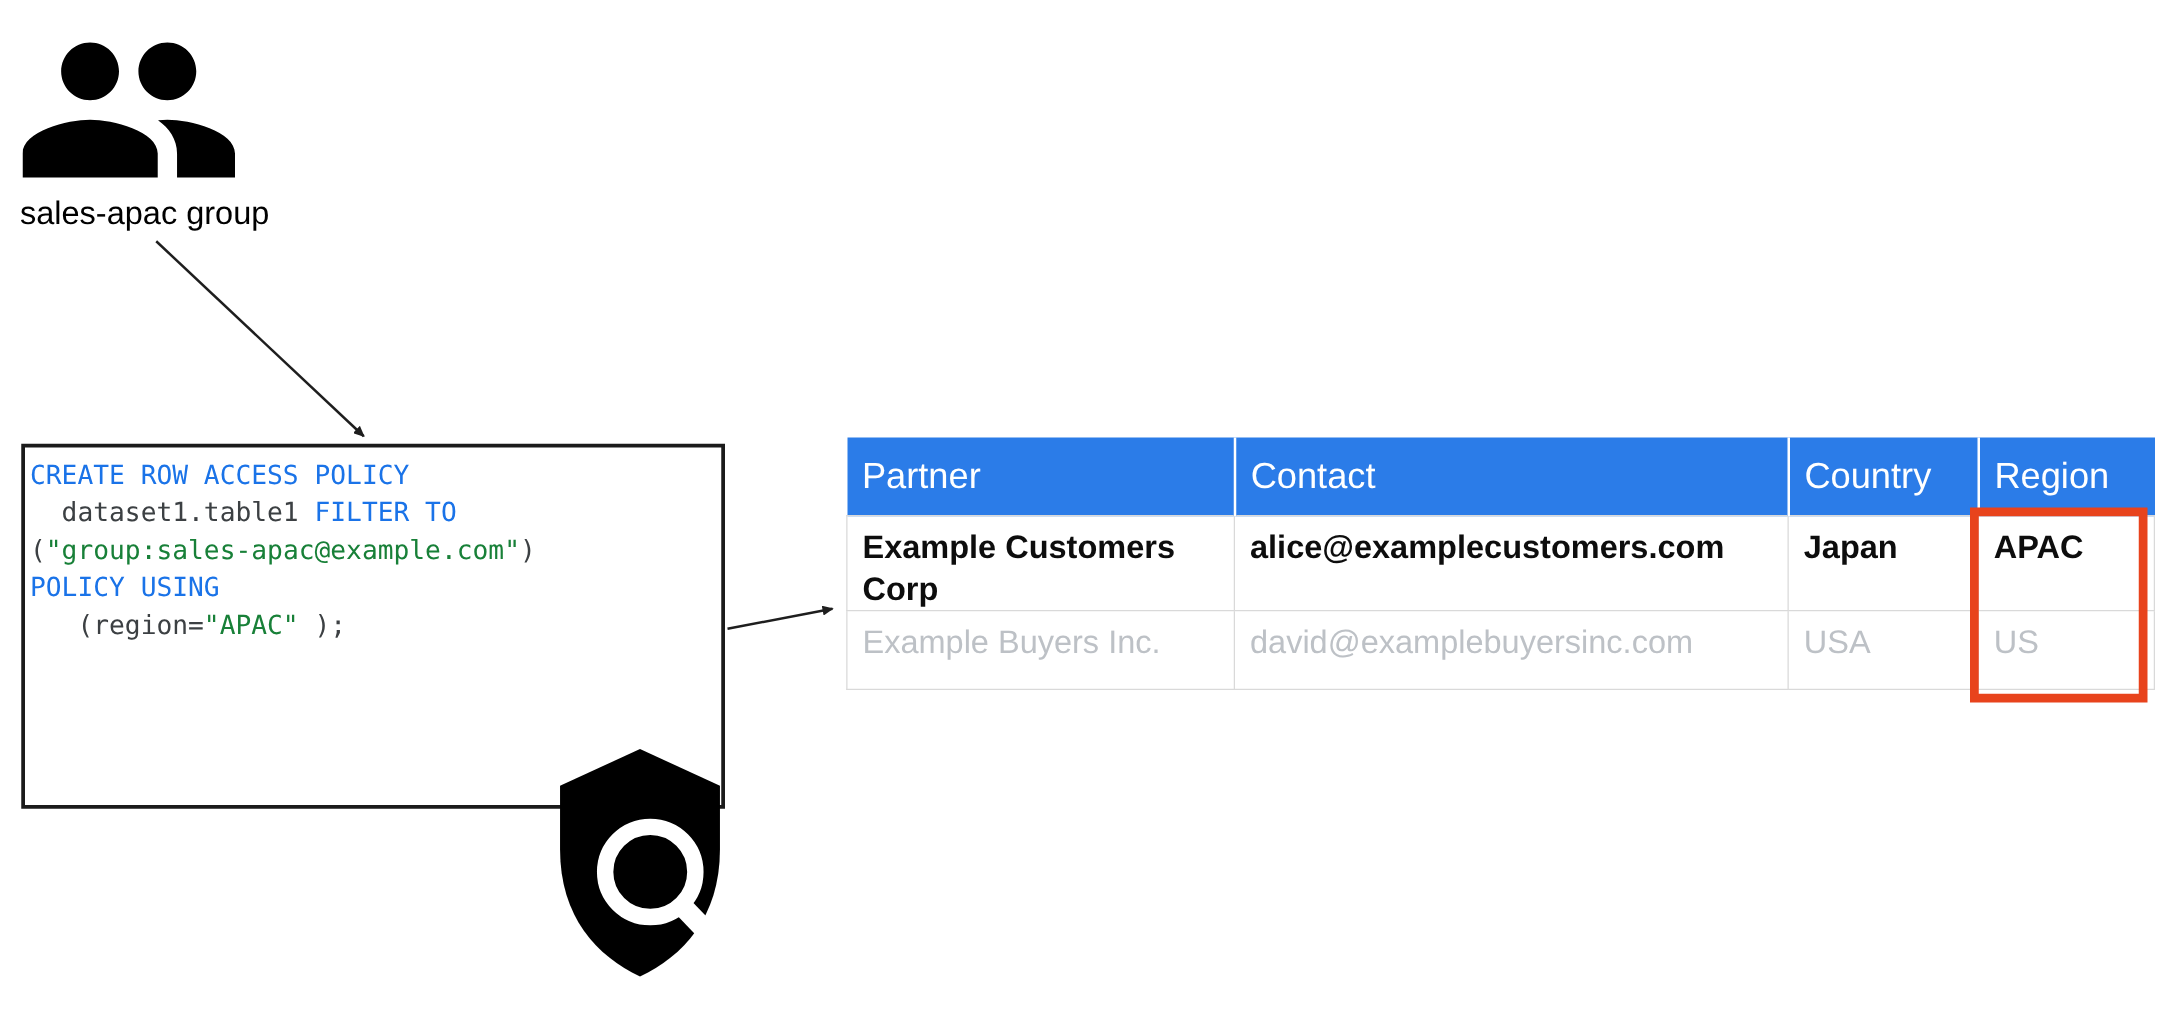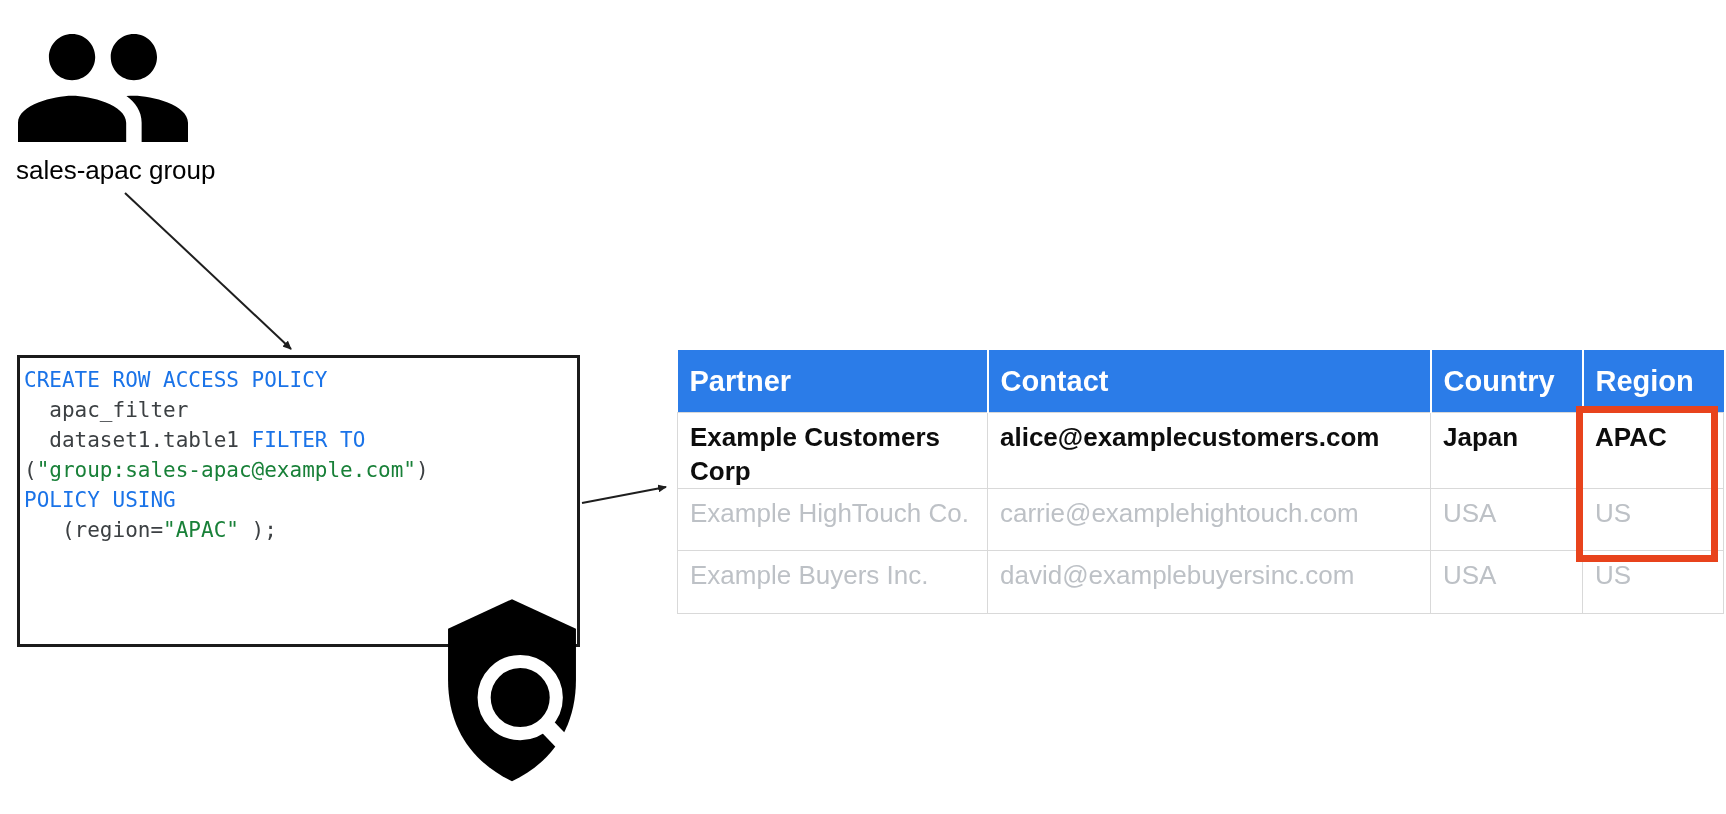--- a/index.html
+++ b/index.html
@@ -85,21 +85,21 @@
     top: 350px;
     width: 1046px;
     border-collapse: collapse;
     table-layout: fixed;
     font-family: "Liberation Sans", sans-serif;
   }
   .partners-table th {
     background: var(--header_blue, #2b7ce8);
     color: #ffffff;
     font-size: 29px;
-    font-weight: bold;
+    font-weight: normal;
     text-align: left;
     padding: 0 0 0 12px;
     height: 62px;
     vertical-align: middle;
     border-left: 2px solid #ffffff;
   }
   .partners-table th:first-child { border-left: none; }
   .partners-table td {
     border: 1px solid var(--table_border, #d9d9d9);
     vertical-align: top;
@@ -147,21 +147,20 @@
       <marker id="ah" markerWidth="10" markerHeight="8" refX="8" refY="4" orient="auto" markerUnits="userSpaceOnUse">
         <path d="M0,0 L9,4 L0,8 Z" fill="#1e1e1e"></path>
       </marker>
     </defs>
     <line x1="125" y1="193" x2="291" y2="349" marker-end="url(#ah)"></line>
     <line x1="582" y1="503" x2="666" y2="487" marker-end="url(#ah)"></line>
   </svg>
 
   <div class="code-box">
     <div class="code-line"><span class="kw">CREATE ROW ACCESS POLICY</span></div>
-    <div class="code-line"><span class="id">  apac_filter</span></div>
     <div class="code-line"><span class="id">  dataset1.table1 </span><span class="kw">FILTER TO</span></div>
     <div class="code-line"><span class="id">(</span><span class="str">"group:sales-apac@example.com"</span><span class="id">)</span></div>
     <div class="code-line"><span class="kw">POLICY USING</span></div>
     <div class="code-line"><span class="id">   (region=</span><span class="str">"APAC"</span><span class="id"> );</span></div>
   </div>
 
   <svg class="shield-icon" viewBox="0 0 100 118" preserveAspectRatio="xMidYMid meet" aria-hidden="true">
     <path fill="#000000" d="M50 3 L89 21 L89 52 C89 85 71 104 50 114 C29 104 11 85 11 52 L11 21 Z"></path>
     <circle cx="55" cy="63" r="22" fill="none" stroke="#ffffff" stroke-width="8"></circle>
     <line x1="70" y1="79" x2="93" y2="103" stroke="#ffffff" stroke-width="10"></line>
@@ -182,26 +181,20 @@
         <th>Region</th>
       </tr>
     </thead>
     <tbody>
       <tr class="active r1">
         <td>Example Customers Corp</td>
         <td>alice@examplecustomers.com</td>
         <td>Japan</td>
         <td>APAC</td>
       </tr>
-      <tr class="inactive r3">
-        <td>Example HighTouch Co.</td>
-        <td>carrie@examplehightouch.com</td>
-        <td>USA</td>
-        <td>US</td>
-      </tr>
       <tr class="inactive r4">
         <td>Example Buyers Inc.</td>
         <td>david@examplebuyersinc.com</td>
         <td>USA</td>
         <td>US</td>
       </tr>
     </tbody>
   </table>
 
   <div class="region-highlight"></div>

